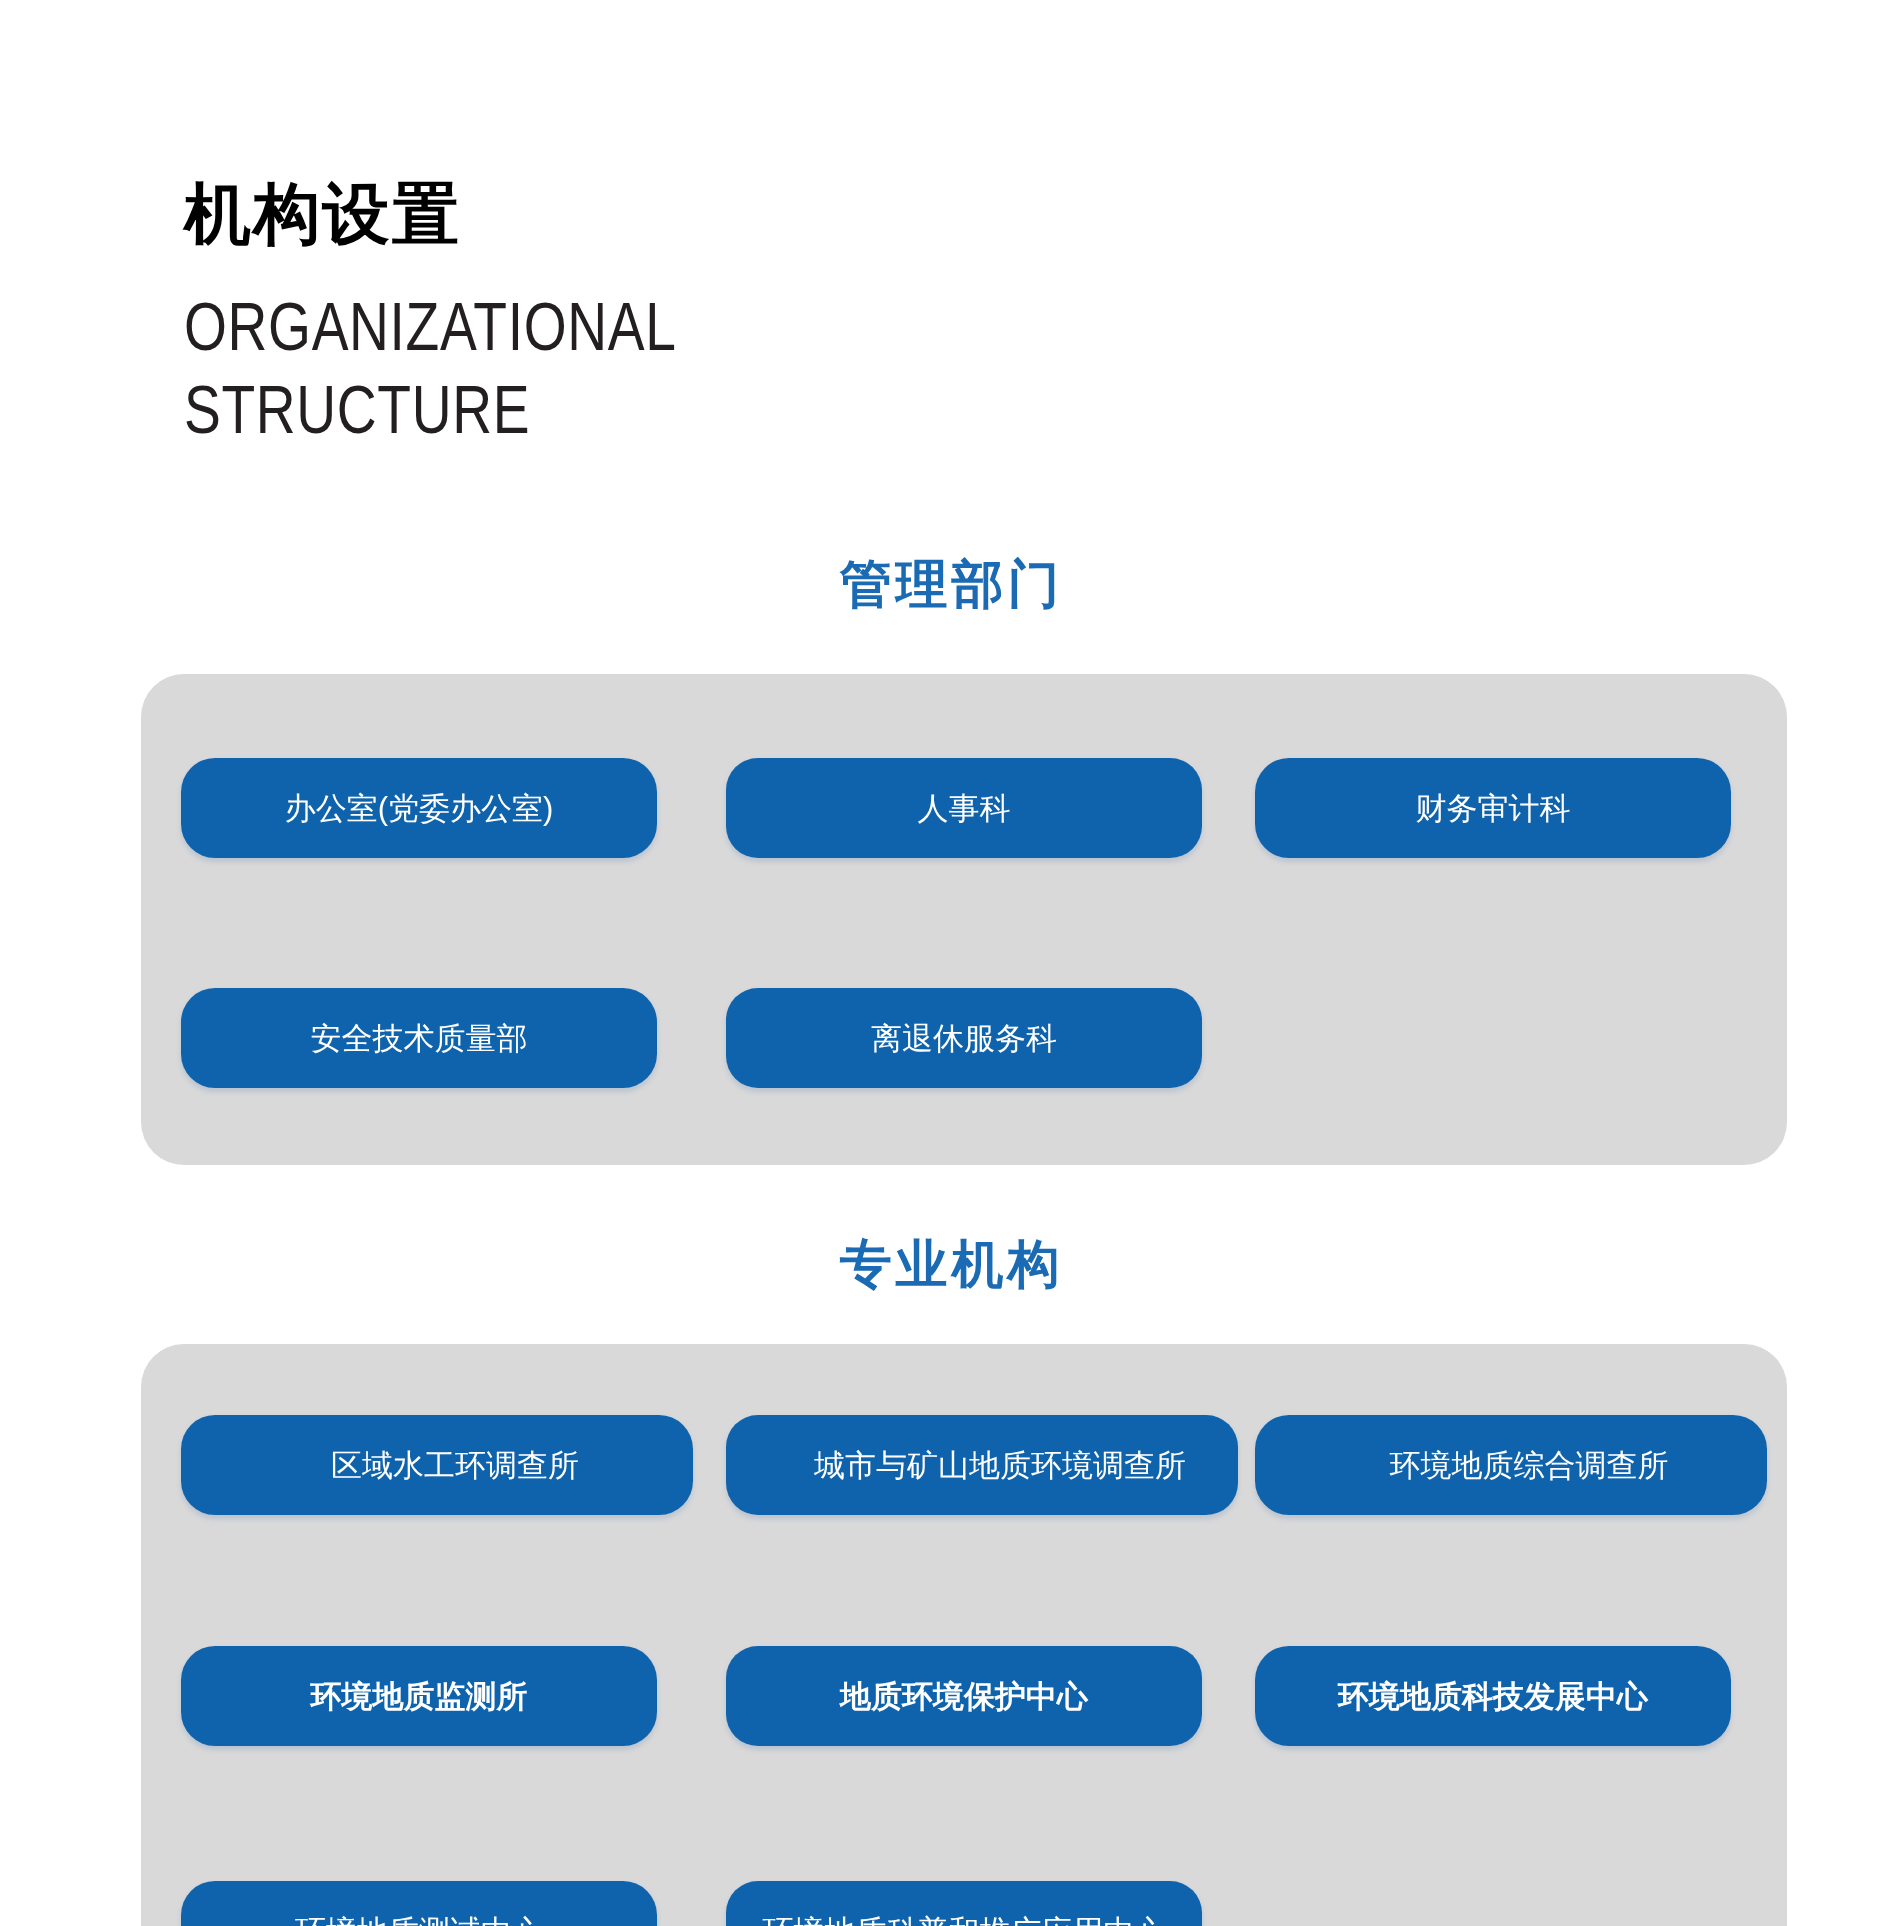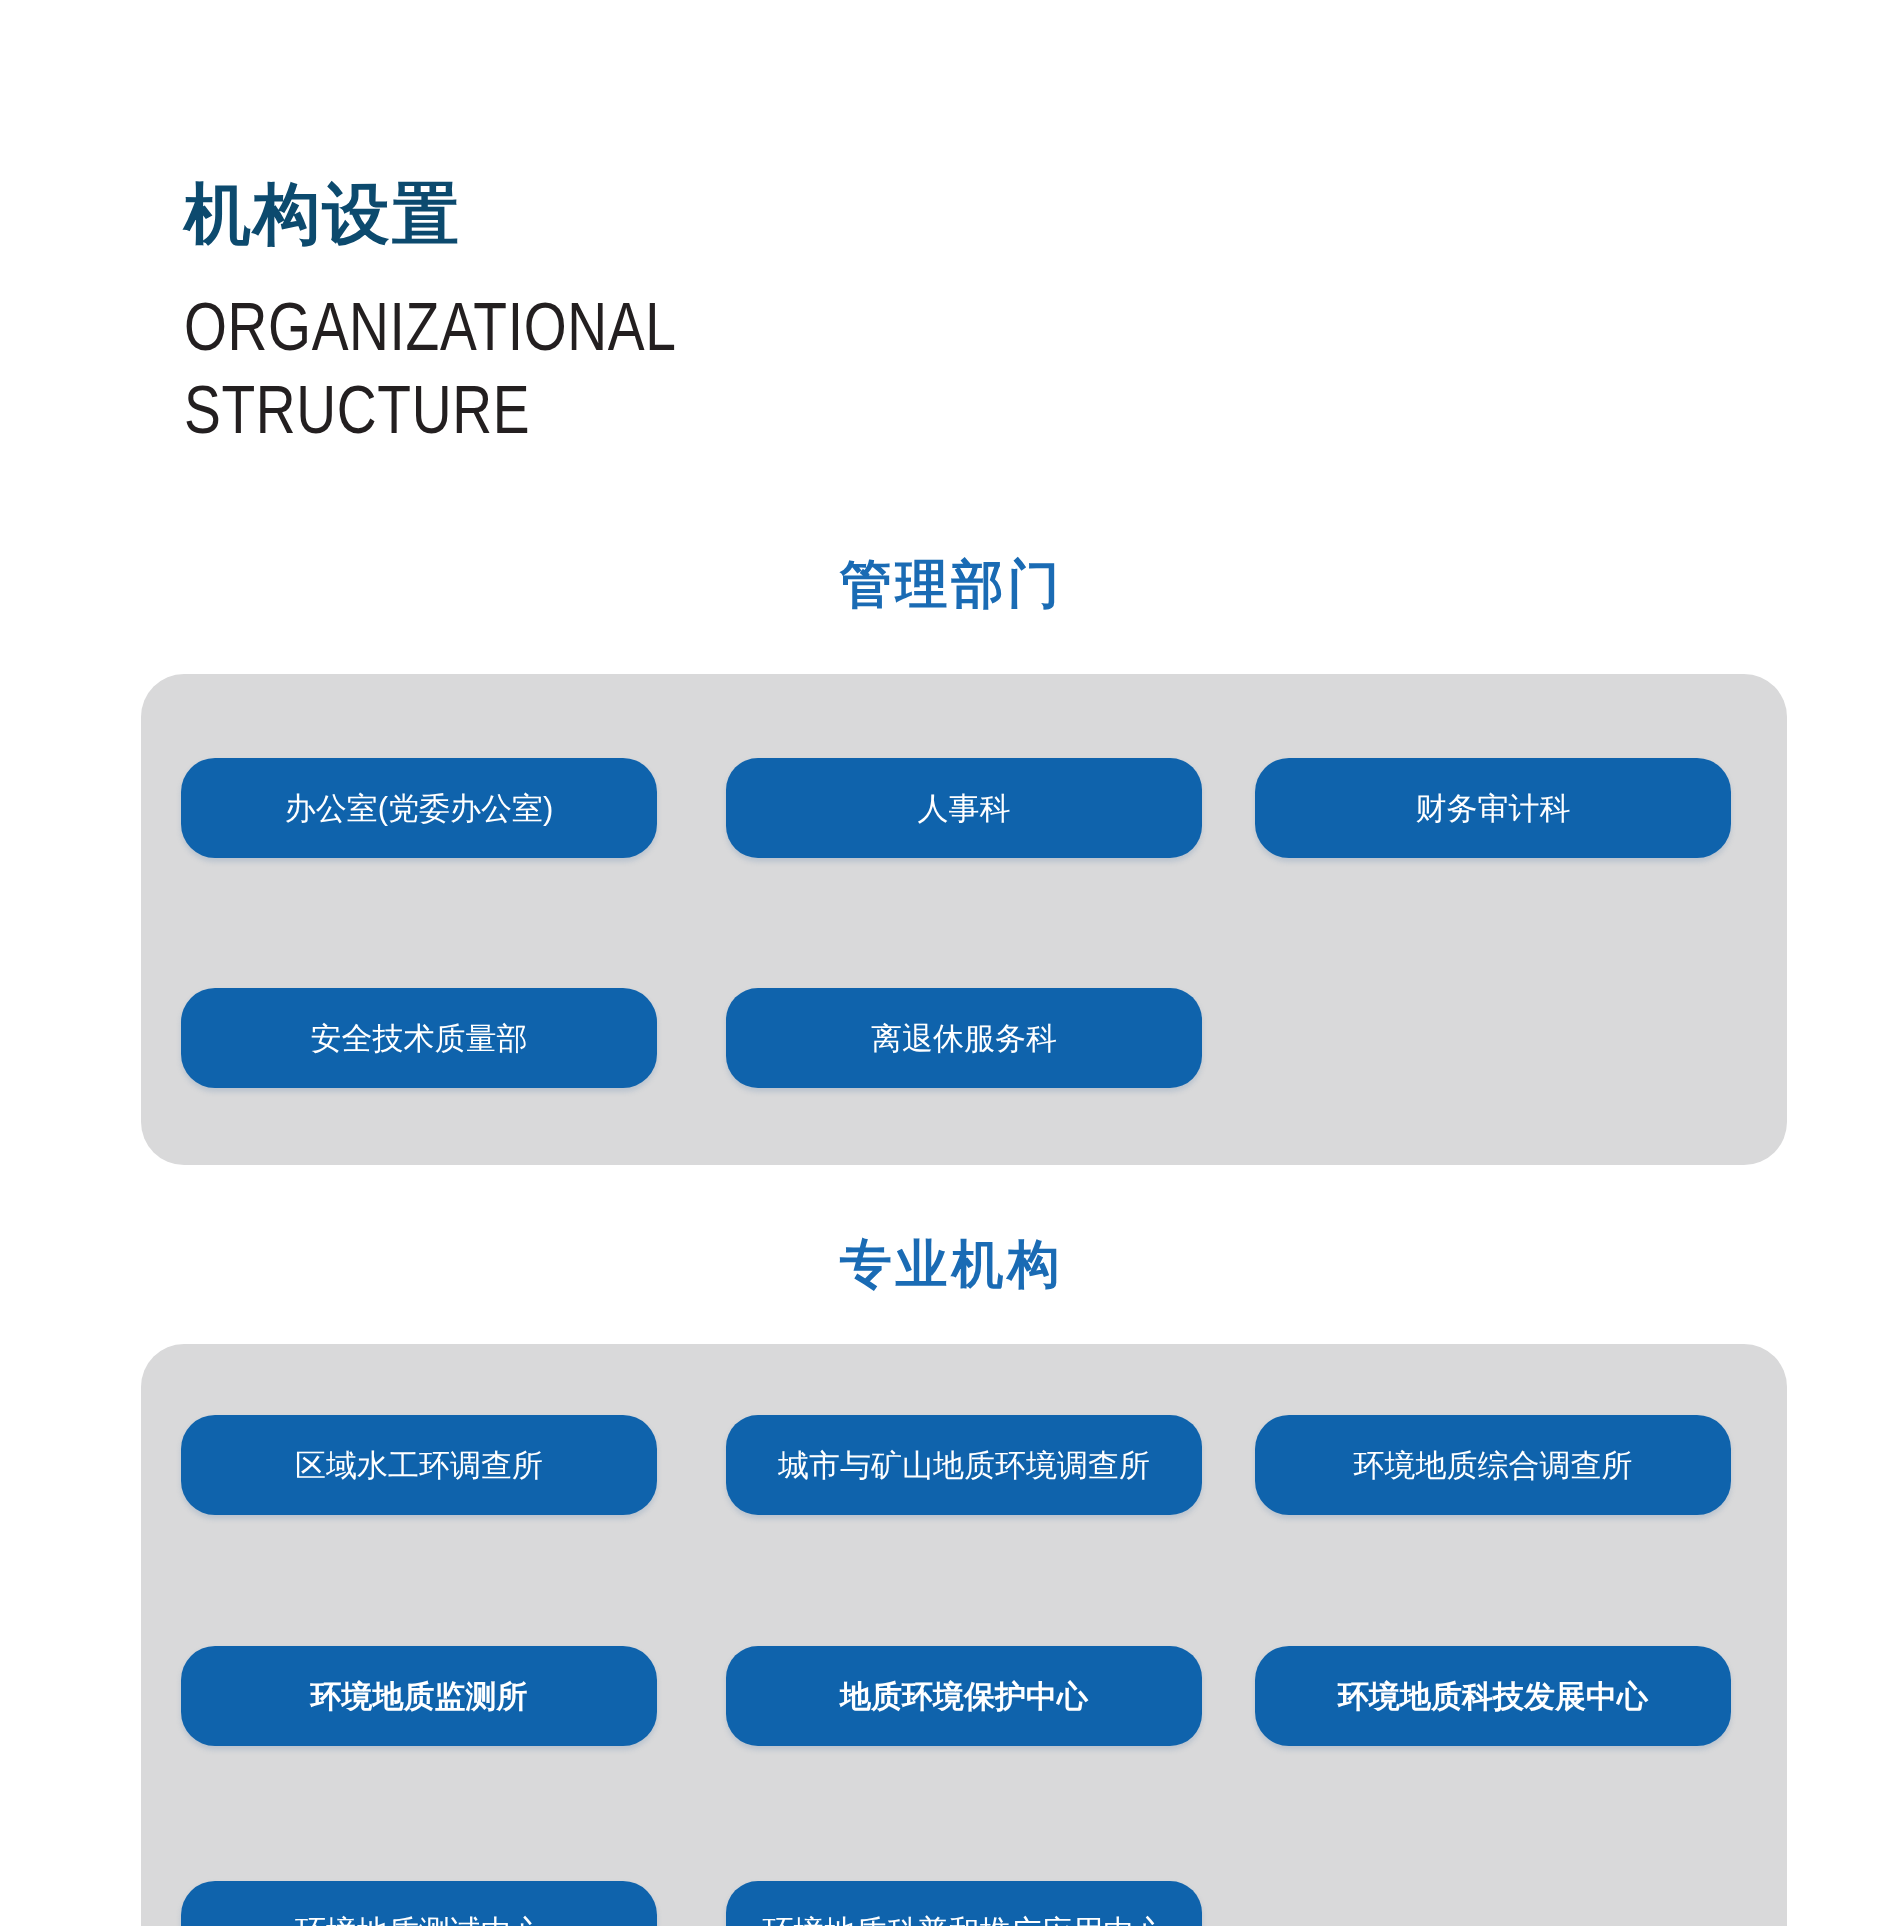--- a/index.html
+++ b/index.html
@@ -10,21 +10,21 @@
     overflow:hidden;
     font-family:"Liberation Sans","DejaVu Sans",sans-serif;
   }
   .page{position:absolute;inset:0;}
 
   
   .title-cn{
     position:absolute;left:184px;top:175px;
     margin:0;
     font-size:67px;line-height:1.15;
-    font-weight:800;color:#0c4a6e;
+    font-weight:800;color:#000000;
     letter-spacing:2.3px;
   }
   .title-en{
     position:absolute;left:184px;top:286px;
     font-size:69px;line-height:1.2;
     font-weight:400;color:#231f20;
     transform:scaleX(0.80);transform-origin:left top;
     letter-spacing:0.8px;
     white-space:nowrap;
   }
@@ -52,21 +52,21 @@
   .pill{
     position:absolute;width:476px;height:100px;
     background:#0f63ac;border-radius:34px;
     display:flex;align-items:center;justify-content:center;
     color:#ffffff;font-size:31px;line-height:1;
     white-space:nowrap;
     box-shadow:0 3.1px 5.4px rgba(110,145,180,0.28);
   }
   .c0{left:40px;} .c1{left:585px;border-radius:32px;} .c2{left:1114px;}
   .p1r0{top:84px;} .p1r1{top:314px;}
-  .p2r0{top:71px;} .p2r1{top:302px;font-weight:bold;} .p2r2{top:537px;}
+  .p2r0{top:71px;padding-left:36px;} .p2r1{top:302px;font-weight:bold;} .p2r2{top:537px;}
 </style>
 </head>
 <body>
 
 <div class="page">
 
   <header>
     <h1 class="title-cn">机构设置</h1>
     <div class="title-en">
       <div>ORGANIZATIONAL</div>

